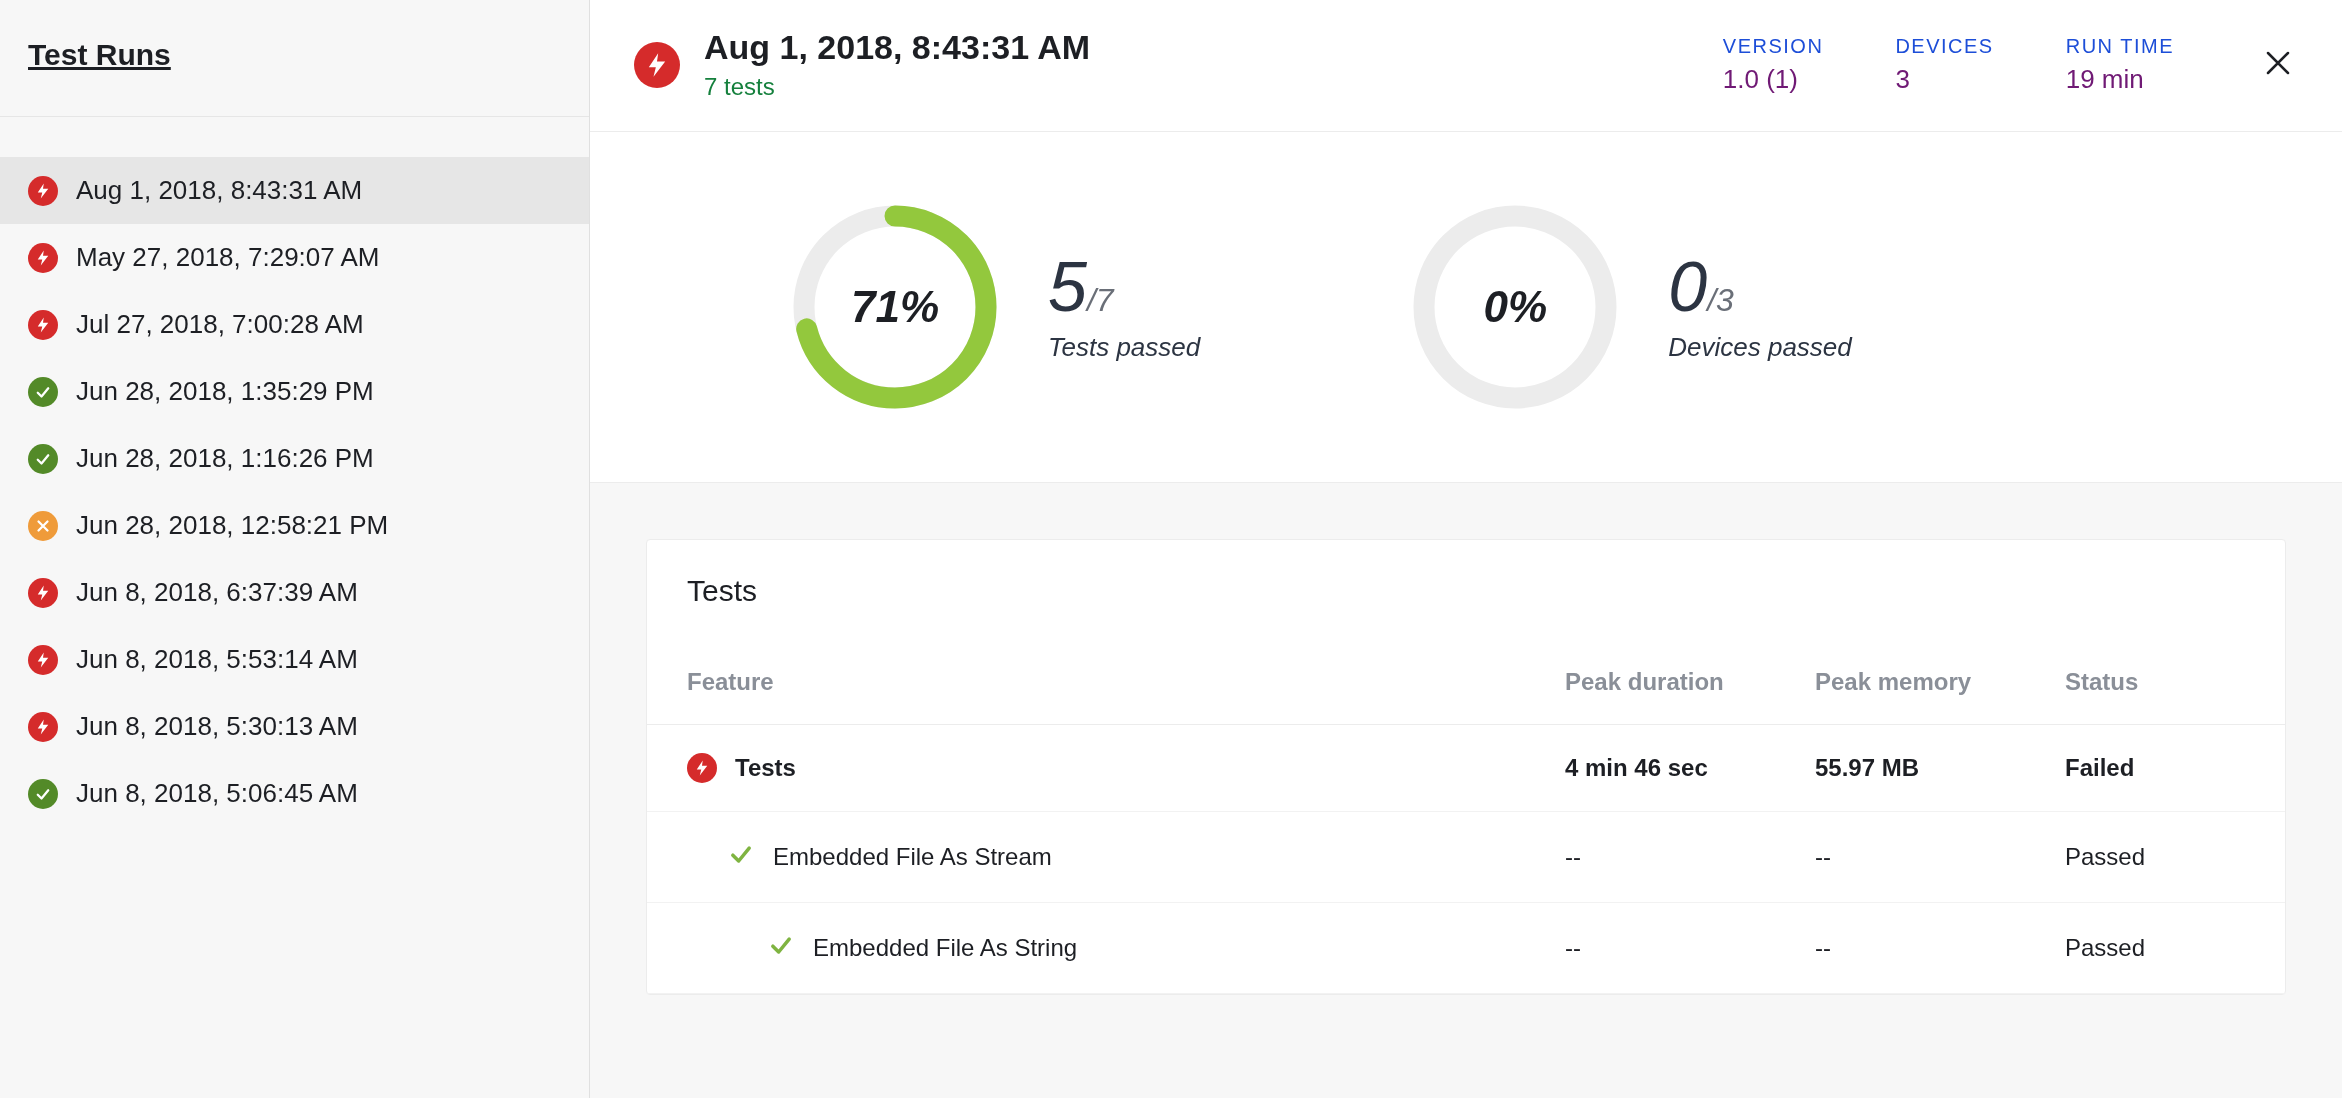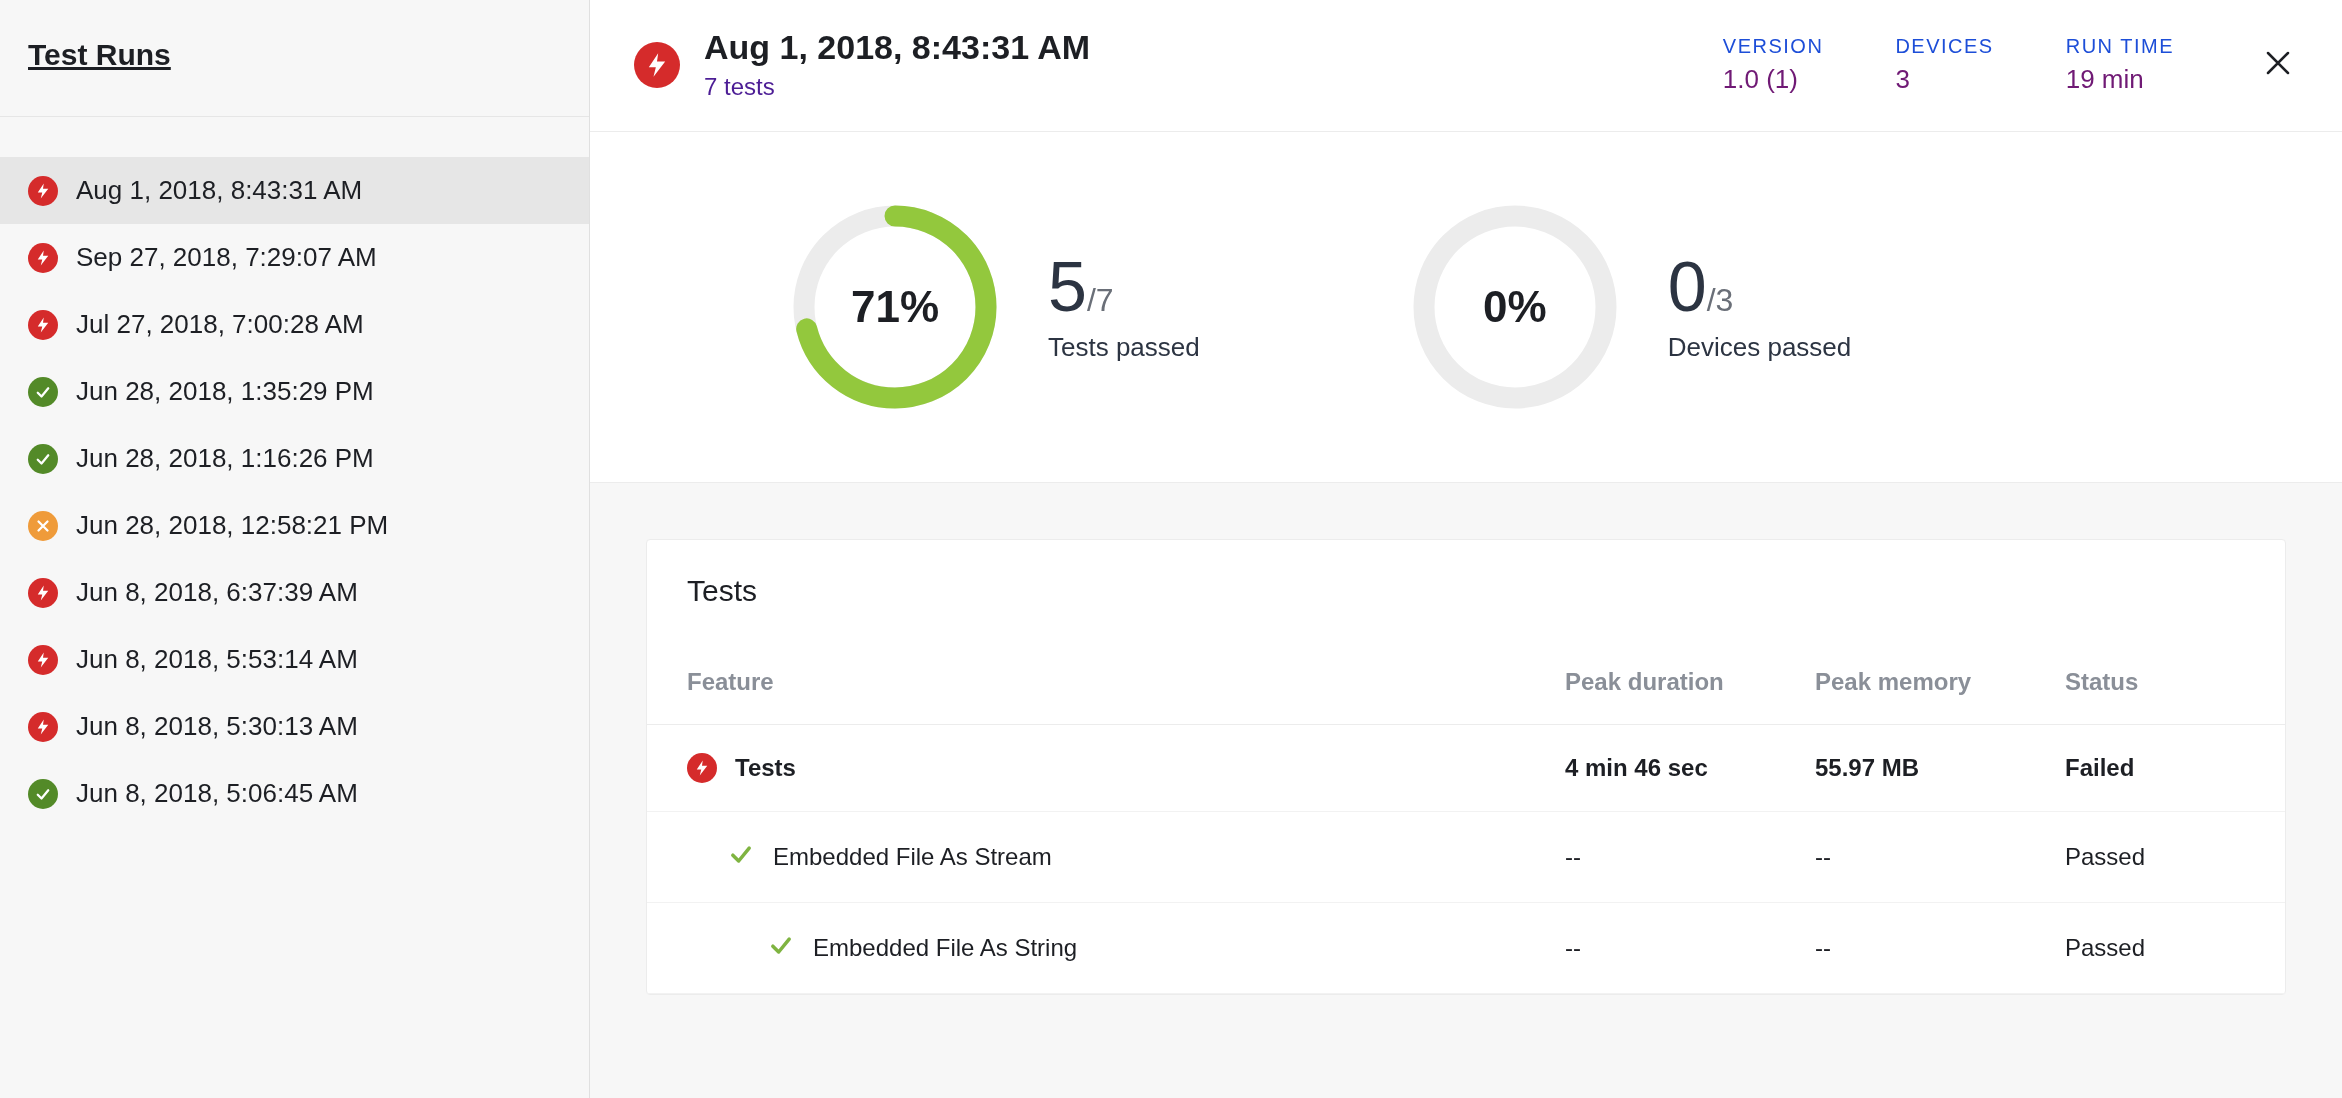--- a/index.html
+++ b/index.html
@@ -72,21 +72,21 @@
     display: flex;
     align-items: center;
     padding: 28px 44px 30px 44px;
     gap: 24px;
     border-bottom: 1px solid #ececec;
   }
   .topbar .status-icon { width: 46px; height: 46px; }
   .topbar .status-icon svg { width: 28px; height: 28px; }
   .title-block { display: flex; flex-direction: column; gap: 6px; }
   .run-title { font-size: 34px; font-weight: 700; color: #1d1f24; }
-  .run-sub { font-size: 24px; color: #4c1d95; }
+  .run-sub { font-size: 24px; color: #15803d; }
 
   .meta-block {
     margin-left: auto;
     display: flex;
     align-items: flex-start;
     gap: 72px;
   }
   .meta-item { display: flex; flex-direction: column; gap: 6px; }
   .meta-label { font-size: 20px; letter-spacing: 1.5px; color: #1d4ed8; font-weight: 500; }
   .meta-value { font-size: 26px; color: #701a75; }
@@ -102,20 +102,21 @@
   .close-btn svg { width: 30px; height: 30px; }
 
   
   .summary {
     display: flex;
     align-items: center;
     justify-content: flex-start;
     gap: 210px;
     padding: 70px 200px 70px 200px;
     border-bottom: 1px solid #ececec;
+    font-style: italic;
   }
   .donut-group {
     display: flex;
     align-items: center;
     gap: 48px;
   }
   .donut-wrap { position: relative; width: 210px; height: 210px; }
   .donut-wrap svg { width: 210px; height: 210px; transform: rotate(-90deg); }
   .donut-center {
     position: absolute; inset: 0;
@@ -189,21 +190,21 @@
           </svg>
         </span>
         <span>Aug 1, 2018, 8:43:31 AM</span>
       </div>
       <div class="run-item">
         <span class="status-icon status-fail">
           <svg viewBox="0 0 24 24" fill="none">
             <path d="M13 2 L5 14 H11 L9 22 L19 9 H12 Z" fill="#fff"></path>
           </svg>
         </span>
-        <span>Sep 27, 2018, 7:29:07 AM</span>
+        <span>May 27, 2018, 7:29:07 AM</span>
       </div>
       <div class="run-item">
         <span class="status-icon status-fail">
           <svg viewBox="0 0 24 24" fill="none">
             <path d="M13 2 L5 14 H11 L9 22 L19 9 H12 Z" fill="#fff"></path>
           </svg>
         </span>
         <span>Jul 27, 2018, 7:00:28 AM</span>
       </div>
       <div class="run-item">

